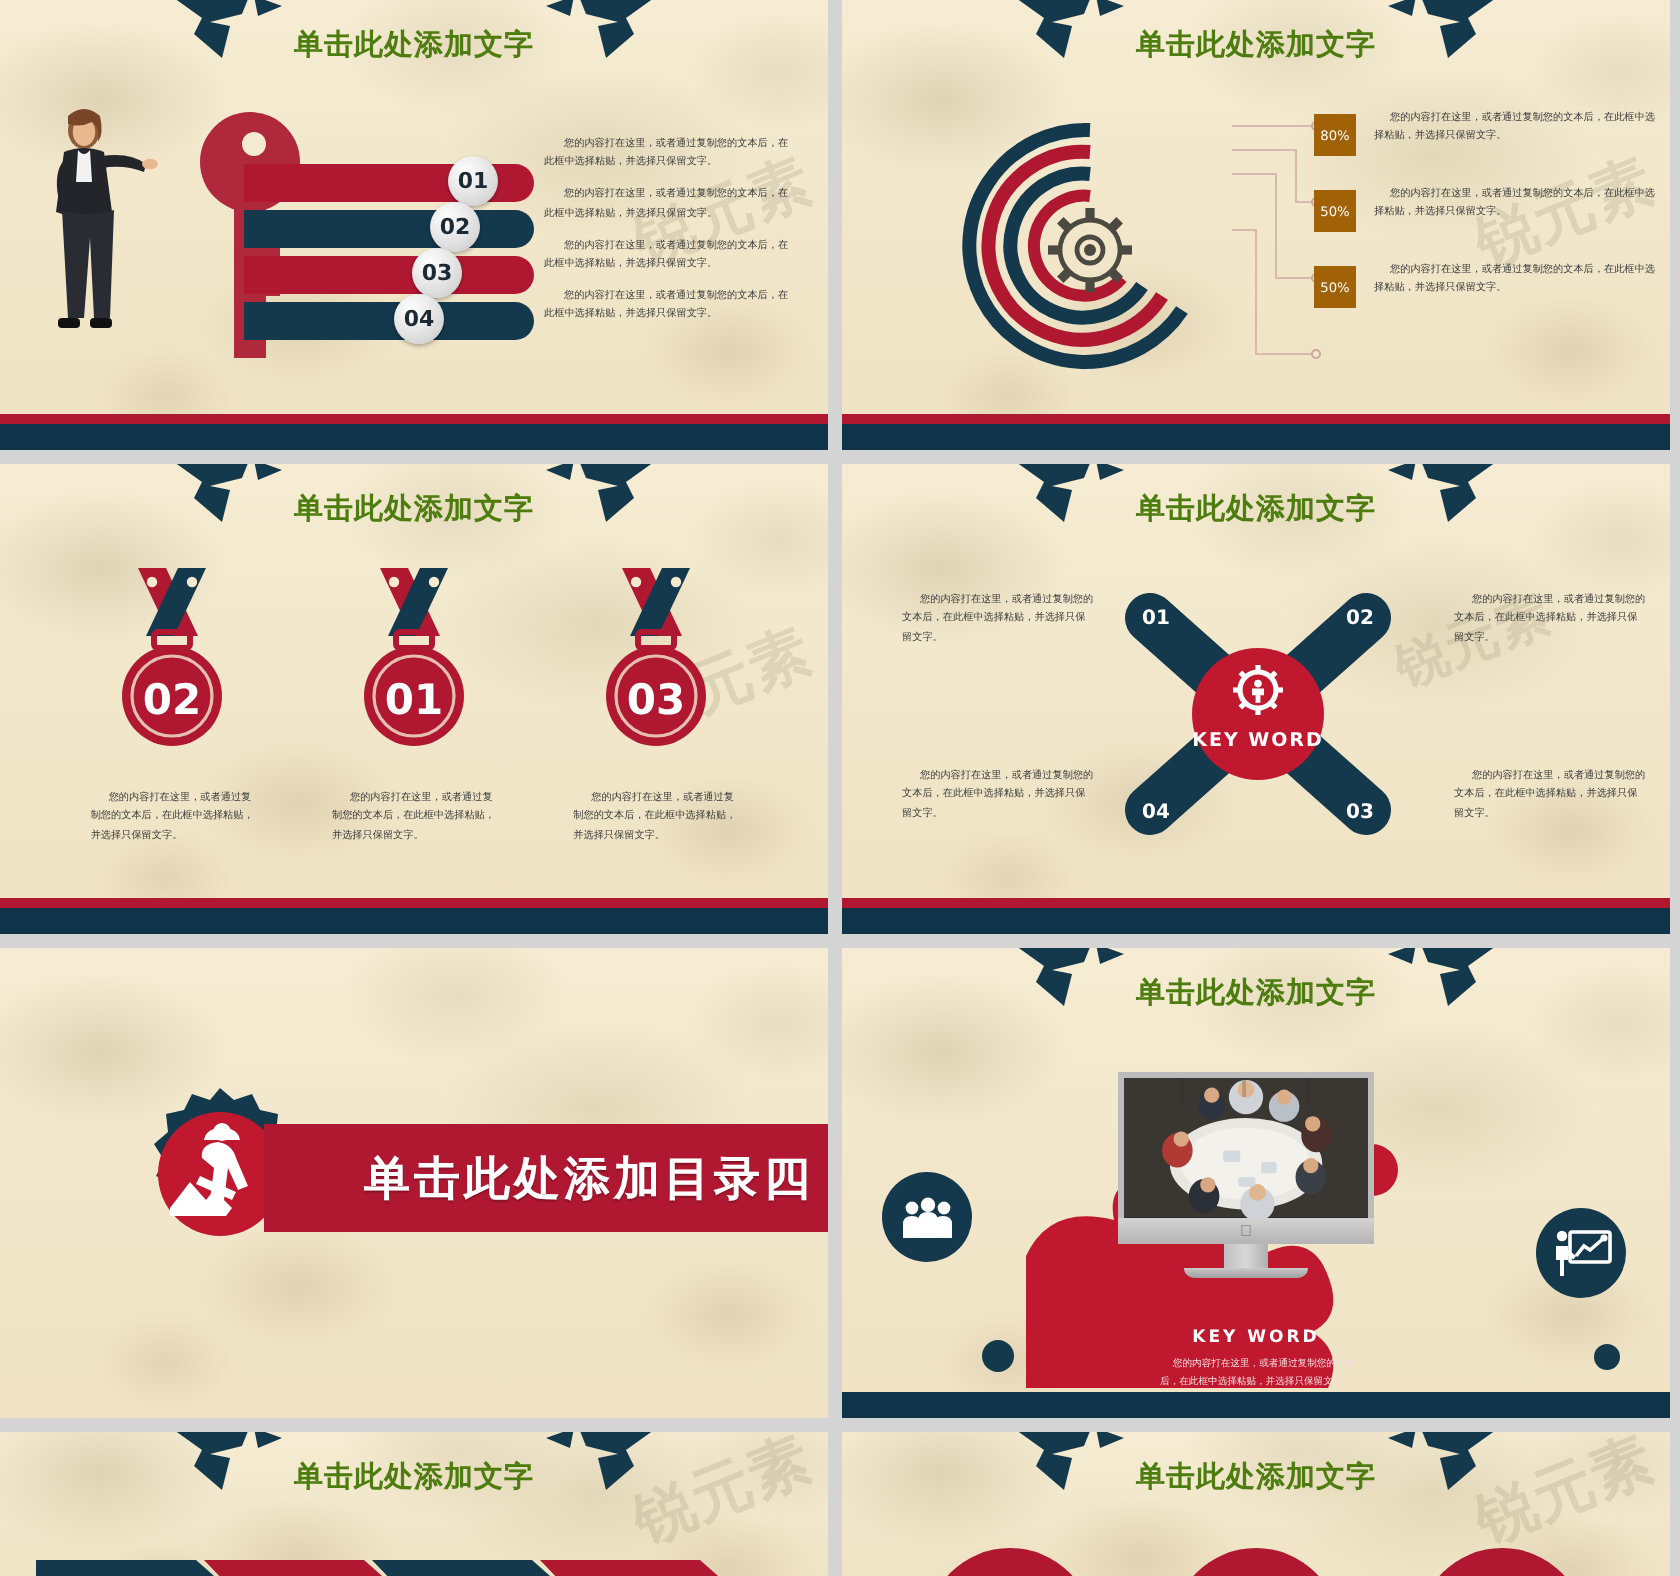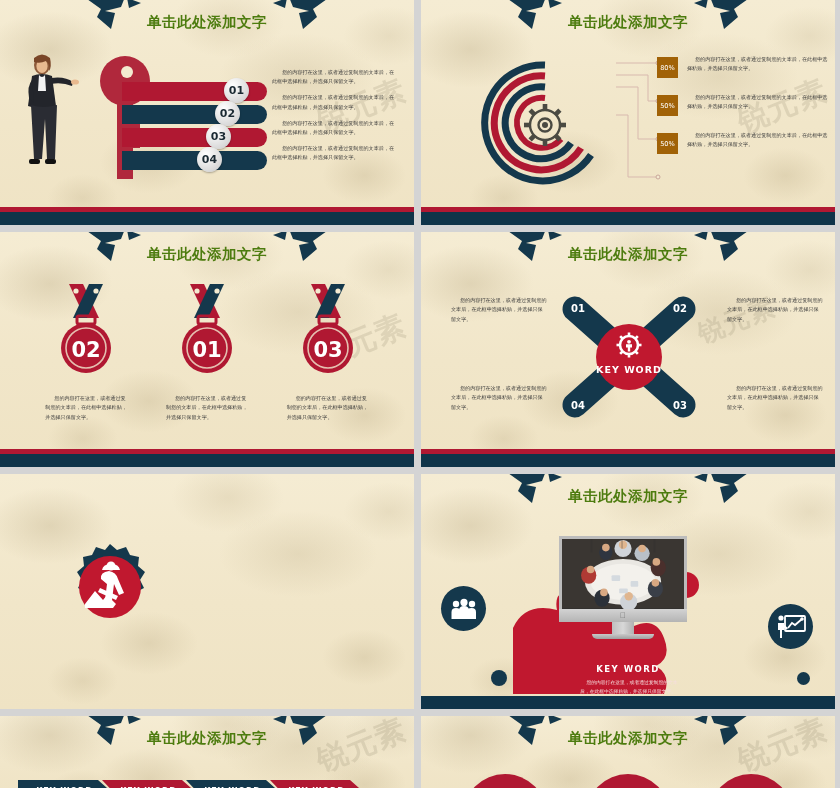--- a/index.html
+++ b/index.html
@@ -460,20 +460,23 @@
       <circle cx="45" cy="45" r="31" fill="#c0182f"></circle>
       <g fill="#ffffff">
         <path d="M46 22 q8 0 9 6 h-18 q1 -6 9 -6 Z"></path>
         <circle cx="46" cy="24" r="4.5"></circle>
         <path d="M44 29 q7 1 9 8 l6 14 l-5 2 l-5 -11 l-2 16 l-7 0 l2 -16 l-6 -5 q-1 -7 8 -8 Z"></path>
         <path d="M35 46 l18 8 l-2 4 l-18 -8 Z"></path>
         <path d="M20 62 l10 -13 l8 9 l4 -5 l9 9 l-3 4 h-28 Z"></path>
       </g>
     </svg>
 
+    <div class="secband">
+      <span>单击此处添加目录四</span>
+    </div>
   </div>
 
   <div class="slide tall">
     <div class="tex"></div>
 
     <div class="hdr">
       <svg class="wing" viewBox="0 0 60 40">
         <path d="M2 4 L40 2 L36 12 L20 16 L30 18 L26 34 L12 22 L16 14 Z" fill="#14384c"></path>
         <path d="M42 3 L56 8 L44 13 Z" fill="#14384c"></path>
       </svg>

